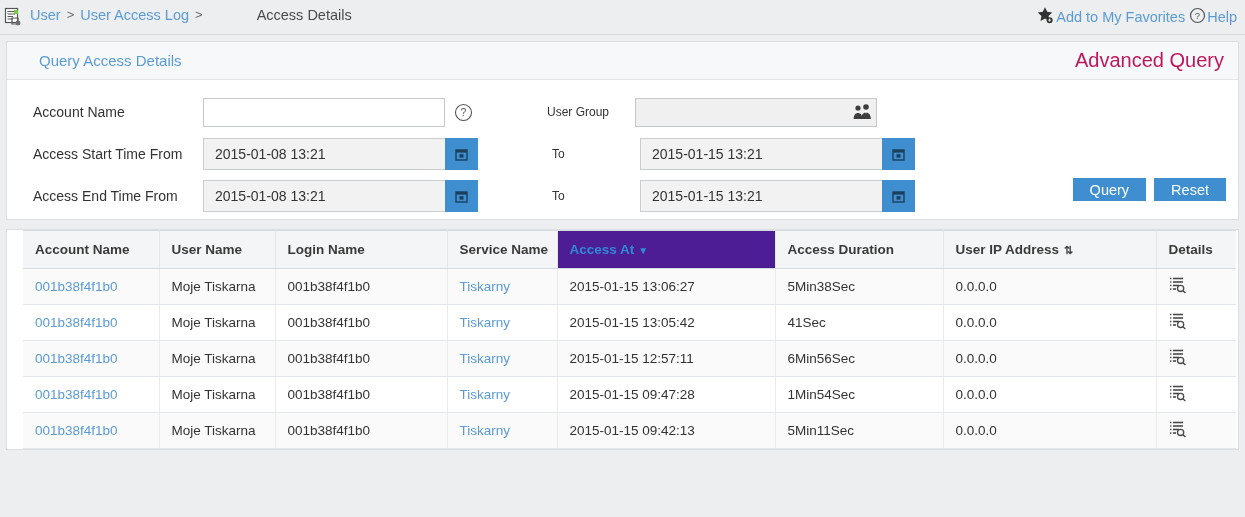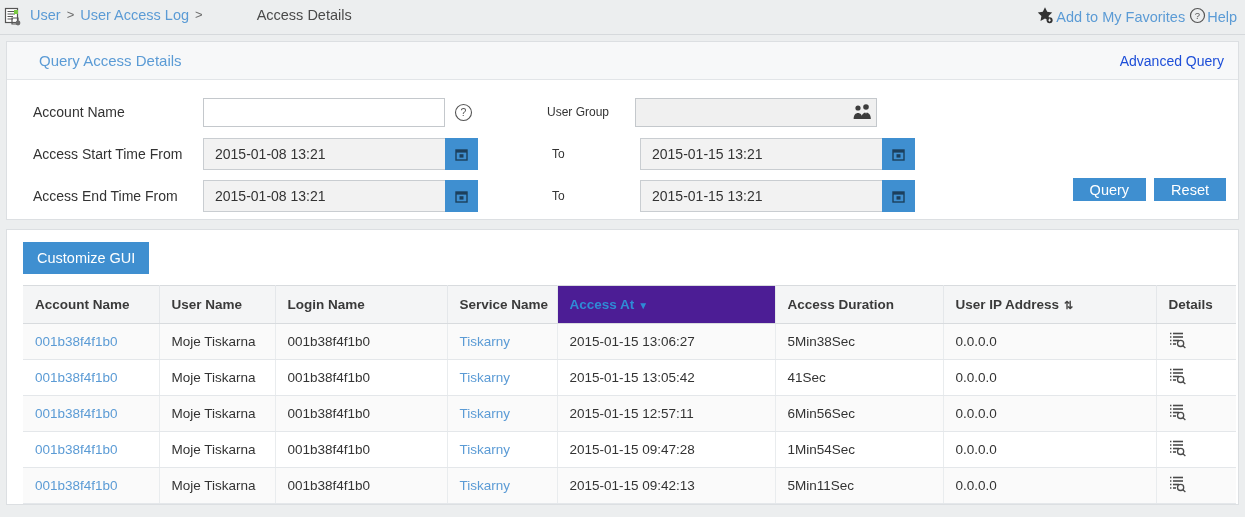--- a/index.html
+++ b/index.html
@@ -38,21 +38,21 @@
   .card-head {
     height: 38px;
     background: #f7f8f9;
     border-bottom: 1px solid #e2e5e8;
     display: flex;
     align-items: center;
     padding: 0 14px 0 16px;
     position: relative;
   }
   .card-head-title { color: #5b9bd5; font-size: 15px; margin-left: 16px; }
-  .adv-query { margin-left: auto; color: #1d4ed8; font-size: 14px; cursor: pointer; }
+  .adv-query { margin-left: auto; color: #be185d; font-size: 20px; cursor: pointer; }
 
   
   .form { padding: 12px 0 14px 0; position: relative; height: 139px; }
   .frow { display: flex; align-items: center; height: 40px; margin-bottom: 2px; }
   .label-l { width: 196px; padding-left: 26px; font-size: 14px; color: #333; }
   .label-r { width: 100px; padding-left: 12px; font-size: 12px; color: #333; }
   .ctrl { display: flex; align-items: stretch; }
 
   .txtinput {
     width: 242px; height: 29px;
@@ -257,23 +257,20 @@
     </div>
 
     <div class="btns">
       <button class="btn">Query</button>
       <button class="btn">Reset</button>
     </div>
   </div>
 </div>
 
 <div class="card card2">
-  <div class="toolbar">
-    <button class="cust-btn">Customize GUI</button>
-  </div>
 
   <table class="grid">
     <colgroup>
       <col style="width:136px">
         <col style="width:116px">
         <col style="width:172px">
       <col style="width:110px">
         <col style="width:218px">
         <col style="width:168px">
       <col style="width:213px">

